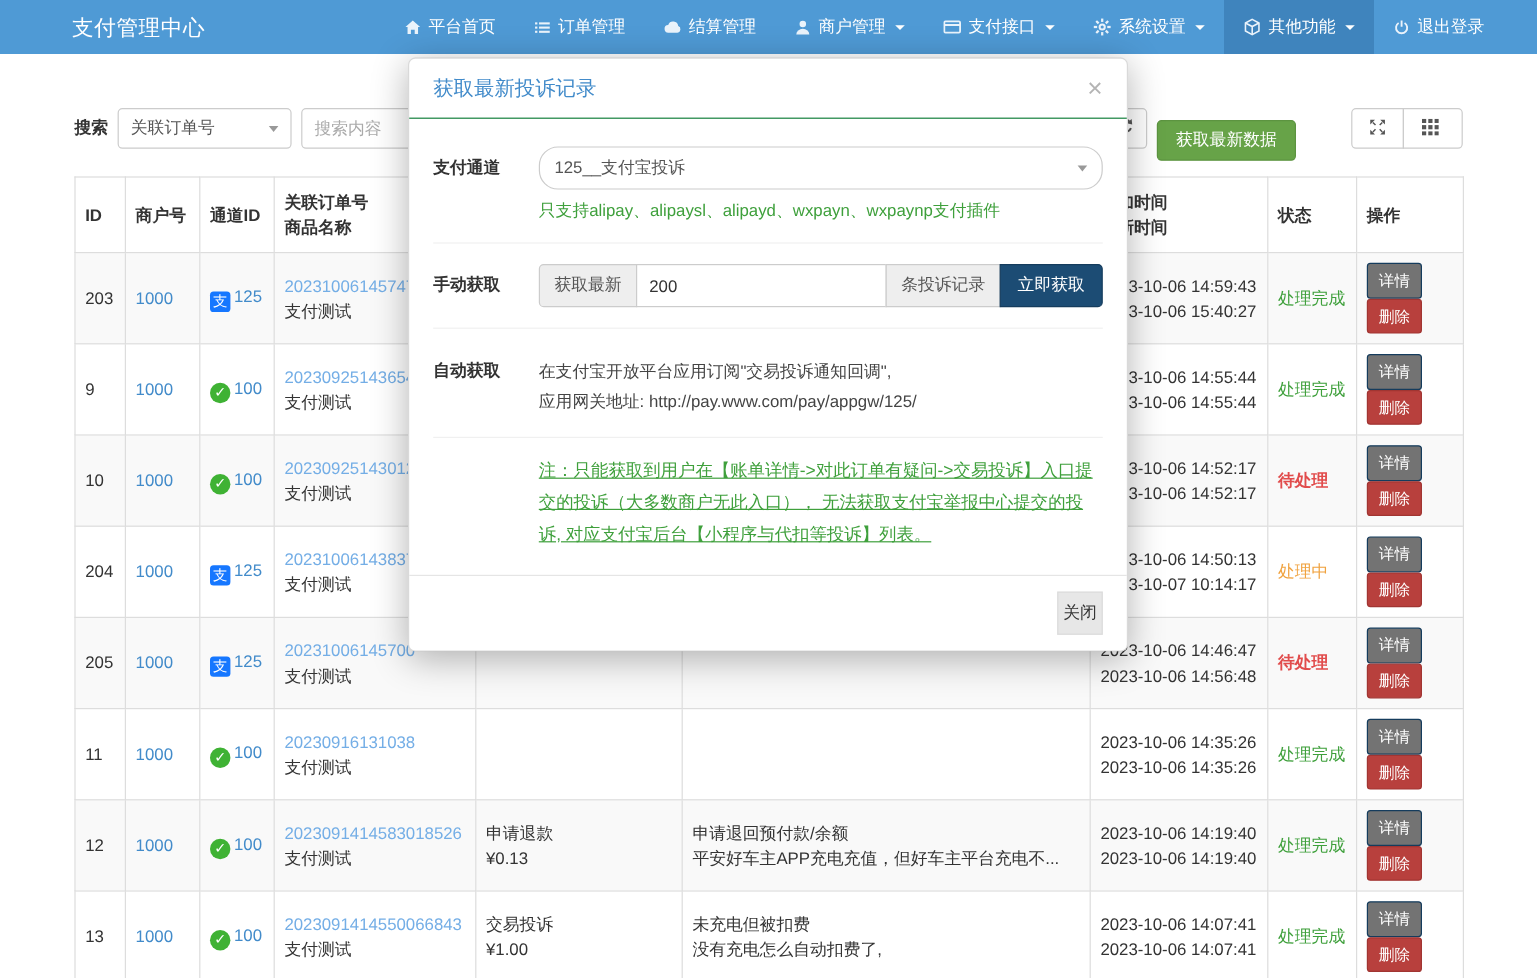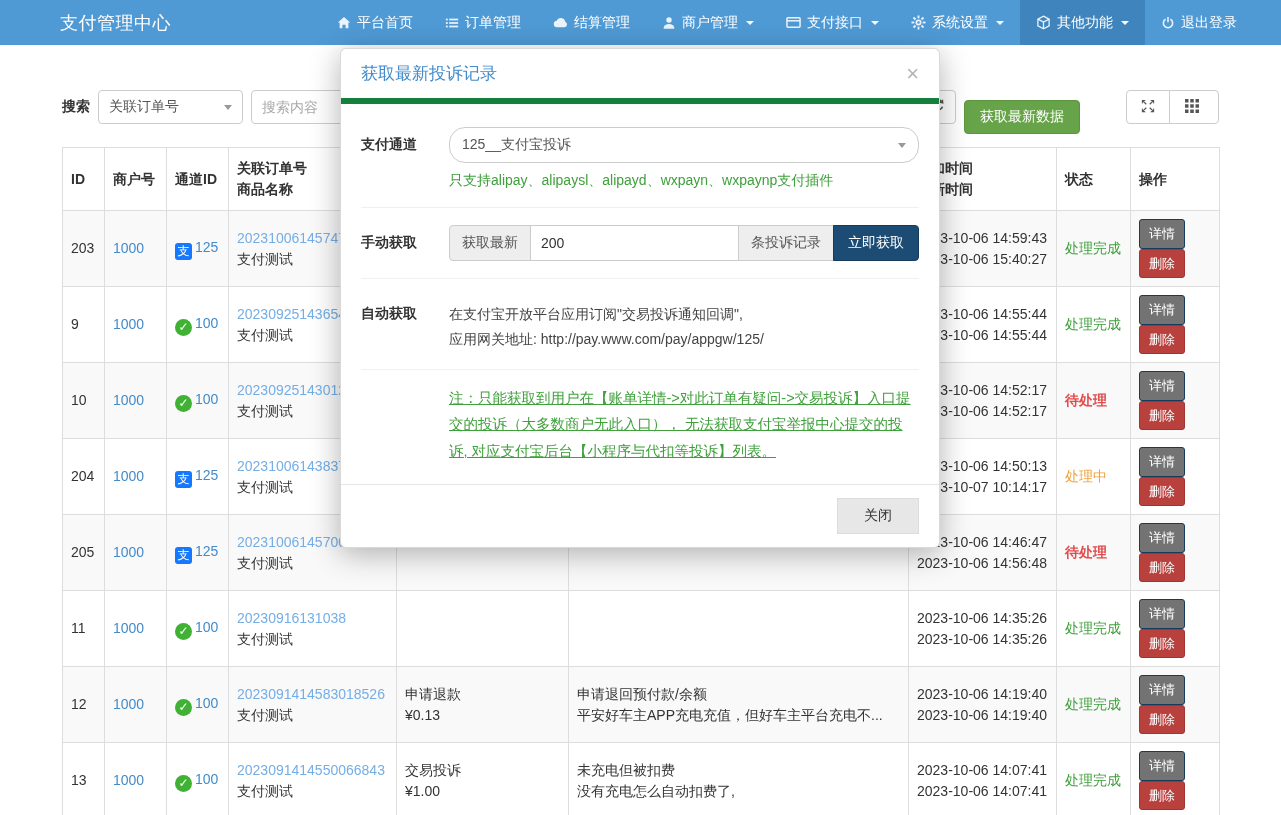--- a/index.html
+++ b/index.html
@@ -48,42 +48,42 @@
   .chan-wechat { background:#3fb234; border-radius:50%; }
   .st-done { color:#3fa03c; }
   .st-pending { color:#e14c4c;font-weight:bold; }
   .st-processing { color:#f0a23e; }
   .btn-mini { display:inline-block; color:#fff; font-size:13px; padding:4px 9px; border-radius:3px; cursor:pointer; margin-right:4px; white-space:nowrap; }
   .btn-detail { background:#737373; border:1px solid #153c5d;text-align:right; }
   .btn-del { background:#b8403d; border:1px solid #a13532; }
   .dim { color:#333; }
   
   .modal { position:absolute; left:340px; top:48px; width:600px; background:#fff; border:1px solid rgba(0,0,0,.15); border-radius:6px; box-shadow:0 6px 30px rgba(0,0,0,.3); z-index:10; }
-  .modal-header { display:flex; align-items:center; padding:13px 20px; border-bottom:6px solid #15803d; }
+  .modal-header { display:flex; align-items:center; padding:13px 20px; border-bottom:1px solid #15803d; }
   .modal-title { color:#428bca; font-size:17px; }
   .modal-x { margin-left:auto; color:#b4b4b4; font-size:22px; line-height:1; cursor:pointer; }
   .modal-body { padding:6px 20px 0; }
   .form-row { display:flex; padding:17px 0; border-bottom:1px solid #f0f0f0; }
   .form-row:last-child { border-bottom:none; }
   .f-label { width:78px; flex:none; font-weight:bold; font-size:14px; padding-top:9px; }
   .f-ctrl { flex:1; margin-left:10px; }
   .m-select { height:36px; border:1px solid #ccc; border-radius:16px; display:flex; align-items:center; padding:0 12px; font-size:14px; color:#555; cursor:pointer; }
   .m-select .chev { width:0; height:0; border-left:4px solid transparent; border-right:4px solid transparent; border-top:5px solid #999; margin-left:auto; }
   .green-help { color:#3fa03c; font-size:14px; margin-top:9px; }
   .input-group { display:flex; height:36px; }
   .ig-addon { background:#eee; border:1px solid #ccc; display:flex; align-items:center; padding:0 12px; font-size:14px; color:#555; white-space:nowrap; }
   .ig-addon.first { border-radius:4px 0 0 4px; }
   .ig-addon.mid { margin-left:-1px; }
   .input-group input { flex:1; border:1px solid #ccc; margin-left:-1px; padding:0 10px; font-size:14px; font-family:inherit; color:#333; min-width:0; }
   .ig-btn { background:#1c4c74; border:1px solid #153c5d; color:#fff; border-radius:0 4px 4px 0; padding:0 14px; display:flex; align-items:center; font-size:14px; cursor:pointer; margin-left:-1px; white-space:nowrap; }
   .auto-text { font-size:14px; color:#444; line-height:1.8; padding-top:6px; }
   .note-row { padding:15px 0 18px; }
   .note-text { color:#3fa03c; font-size:14.5px; line-height:1.8;text-decoration:underline; }
   .modal-footer { border-top:1px solid #e5e5e5; padding:13px 20px; text-align:right; margin-top:2px; }
-  .btn-close-modal { display:inline-block; background:#e7e7e7; border:1px solid #dcdcdc; border-radius:0; padding:8px 26px; font-size:14px; color:#333; cursor:pointer; }
+  .btn-close-modal { display:inline-block; background:#e7e7e7; border:1px solid #dcdcdc; border-radius:0; padding:8px 4px; font-size:14px; color:#333; cursor:pointer; }
 </style>
 </head>
 <body>
 
 <nav class="navbar">
   <div class="brand">支付管理中心</div>
   <ul class="nav" id="nav-items">
       <li class="nav-item">
         <span class="nicon">
           <svg viewBox="0 0 16 16" width="14" height="14">

